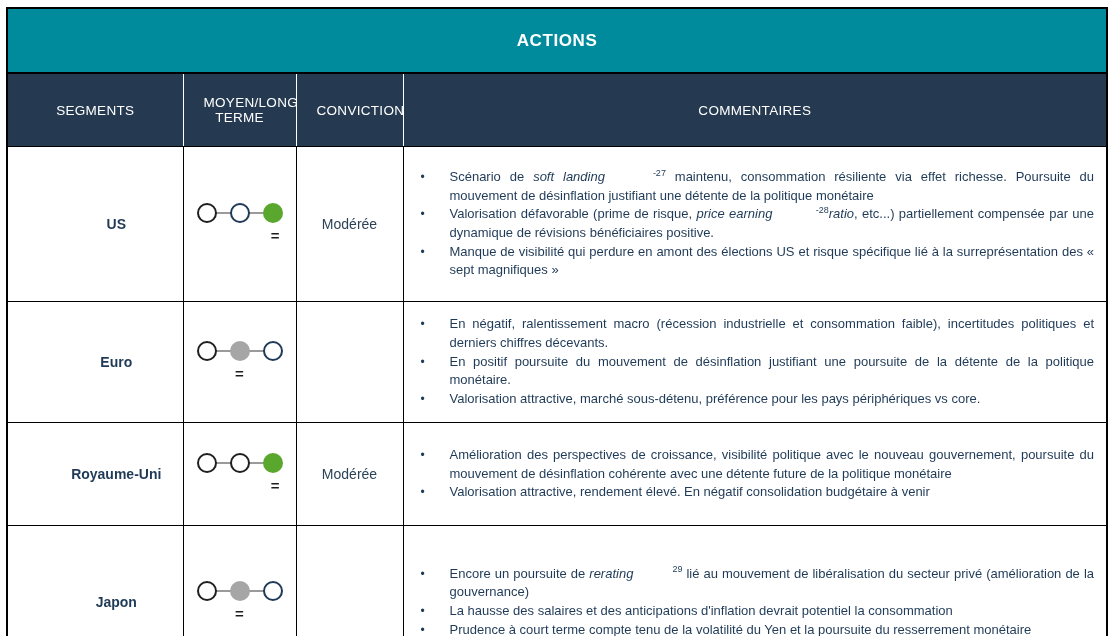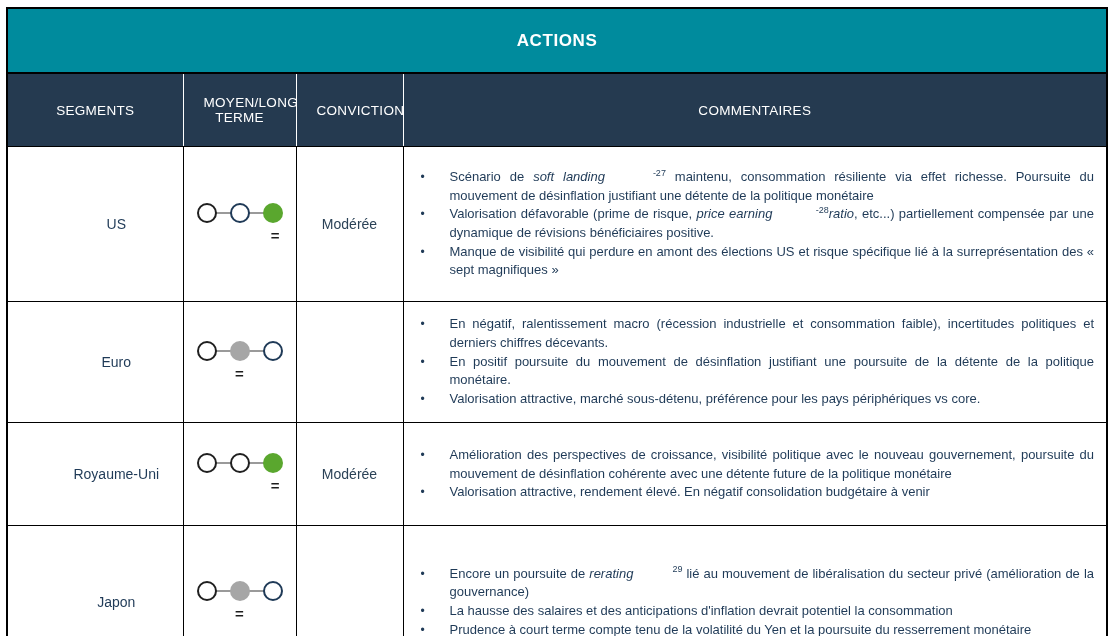--- a/index.html
+++ b/index.html
@@ -34,21 +34,21 @@
   }
 
   
   tbody td { border:1px solid #000000; vertical-align:middle; background:#ffffff; }
   tbody.data tr:nth-child(1) td { height:142px; }
   tbody.data tr:nth-child(2) td { height:108px; }
   tbody.data tr:nth-child(3) td { height:90px; }
   tbody.data tr:nth-child(4) td { height:140px; }
 
   .seg-cell { text-align:center; }
-  .seg-label { font-size:14px; font-weight:normal; color:var(--text, #1f3a57);padding-left:42px; }
+  .seg-label { font-size:14px; font-weight:bold; color:var(--text, #1f3a57);padding-left:42px; }
 
   .ind-cell { text-align:center; }
   .ind-wrap { display:inline-block; }
   .dial { position:relative; width:86px; height:21px; }
   .dial-line { position:absolute; left:6px; right:6px; top:9px; height:2px; background:var(--connector, #9a9a9a); }
   .circle { position:absolute; top:0; width:20px; height:20px; border-radius:50%; box-sizing:border-box; background:#ffffff; }
   .circle.pos0 { left:0; }
   .circle.pos1 { left:33px; }
   .circle.pos2 { left:66px; }
   .circle.hollow-dark { border:2.5px solid #1f1f1f; }

